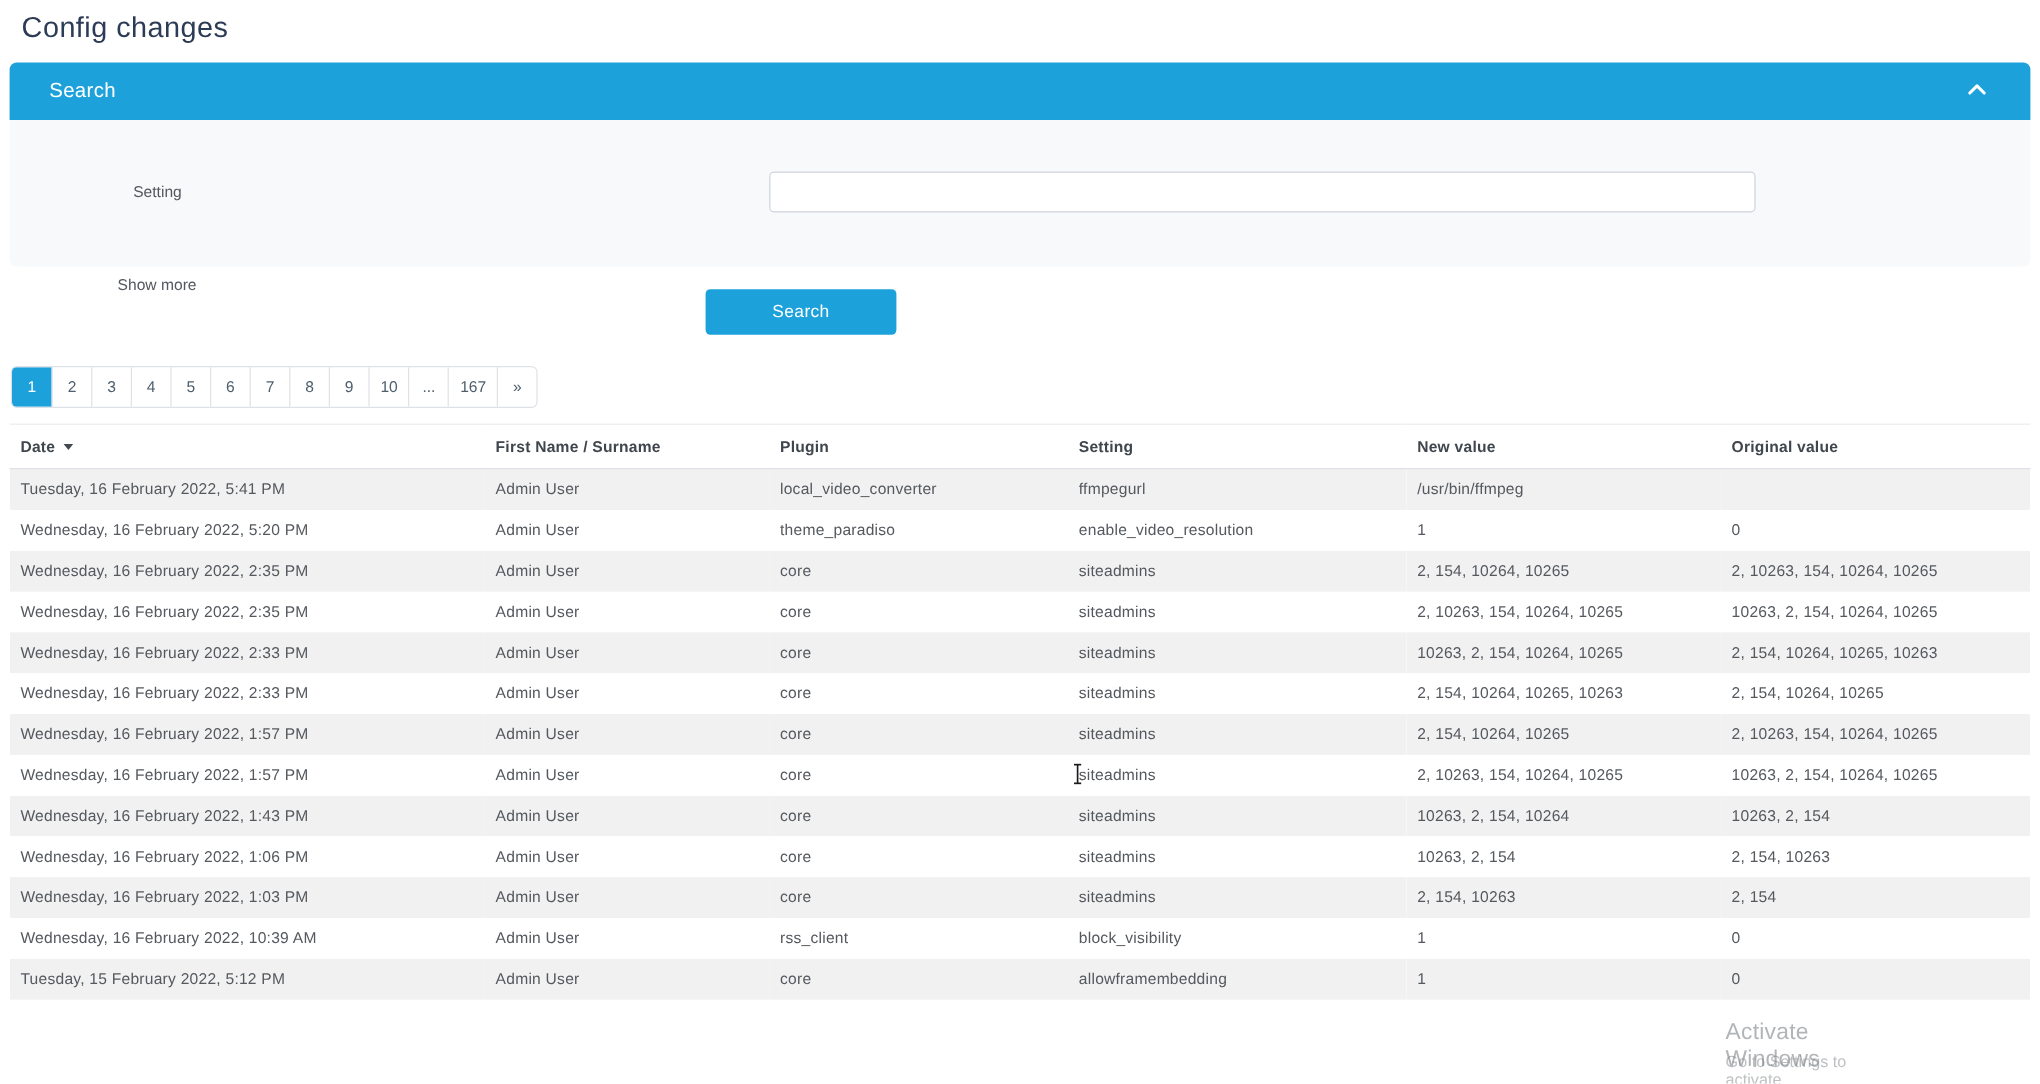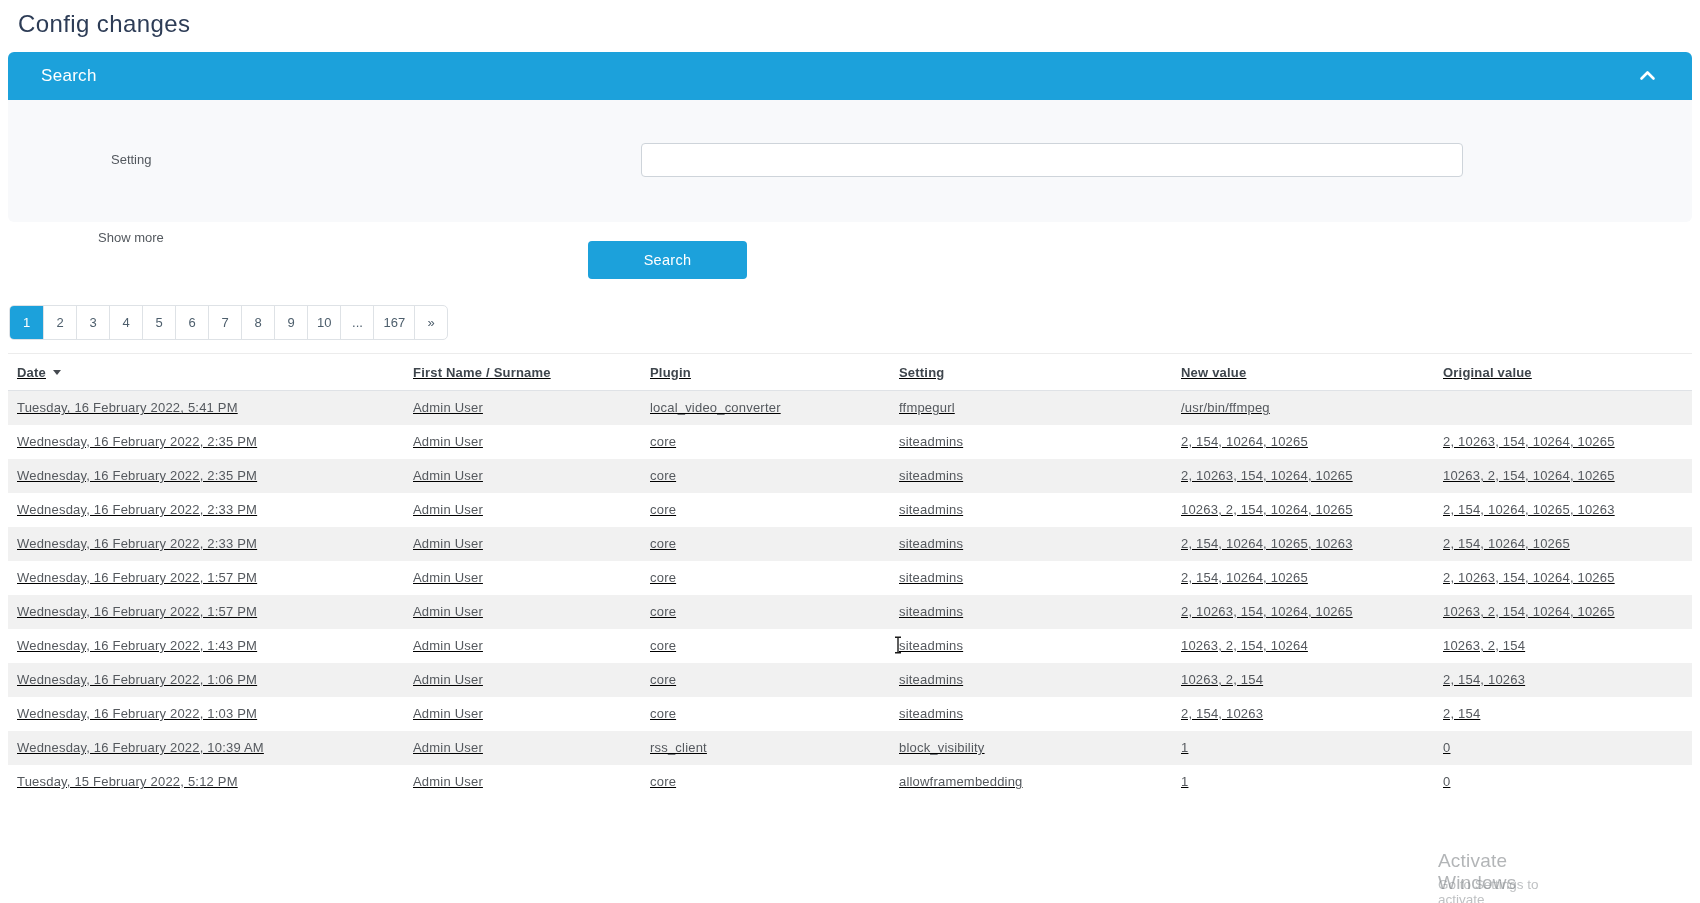--- a/index.html
+++ b/index.html
@@ -32,21 +32,21 @@
   .pagination { position:absolute; left:9px; top:305px; display:inline-flex;
                 border:1px solid #dee2e6; border-radius:5px; overflow:hidden; background:#fff; }
   .page { min-width:33px; height:33px; display:flex; align-items:center; justify-content:center;
           padding:0 9px; font-size:13px; color:#4d5e6c; border-left:1px solid #dee2e6;
           cursor:pointer; text-decoration:none; }
   .page:first-child { border-left:none; }
   .page.active { background:#1ca1db; color:#fff; }
 
   
   .cfg-table { position:absolute; left:8px; top:353px; width:1684px;
-               border-collapse:collapse; table-layout:fixed; border-top:1px solid #ececec;text-decoration:underline; }
+               border-collapse:collapse; table-layout:fixed; border-top:1px solid #ececec; }
   .cfg-table thead th { height:37px; text-align:left; padding:0 4px 0 9px; font-size:13px;
                font-weight:600; color:#3f464d; border-bottom:1px solid #dfe2e6;
                letter-spacing:.2px; cursor:pointer; }
   .cfg-table tbody td { height:34px; padding:0 4px 0 9px; font-size:13px; color:#55595e;
                letter-spacing:.2px; white-space:nowrap; overflow:hidden; }
   .cfg-table tbody tr:nth-child(odd) { background:#f1f1f1; }
 
   .sort-caret { display:inline-block; width:0; height:0; margin-left:7px; vertical-align:2px;
                 border-left:4.5px solid transparent; border-right:4.5px solid transparent;
                 border-top:5.5px solid #454a50; }
@@ -124,20 +124,28 @@
     <tbody id="table-body">
         <tr>
       <td>Tuesday, 16 February 2022, 5:41 PM</td>
       <td>Admin User</td>
       <td>local_video_converter</td>
       <td>ffmpegurl</td>
       <td>/usr/bin/ffmpeg</td>
       <td></td>
     </tr>
         <tr>
+      <td>Wednesday, 16 February 2022, 5:20 PM</td>
+      <td>Admin User</td>
+      <td>theme_paradiso</td>
+      <td>enable_video_resolution</td>
+      <td>1</td>
+      <td>0</td>
+    </tr>
+        <tr>
       <td>Wednesday, 16 February 2022, 2:35 PM</td>
       <td>Admin User</td>
       <td>core</td>
       <td>siteadmins</td>
       <td>2, 154, 10264, 10265</td>
       <td>2, 10263, 154, 10264, 10265</td>
     </tr>
         <tr>
       <td>Wednesday, 16 February 2022, 2:35 PM</td>
       <td>Admin User</td>

